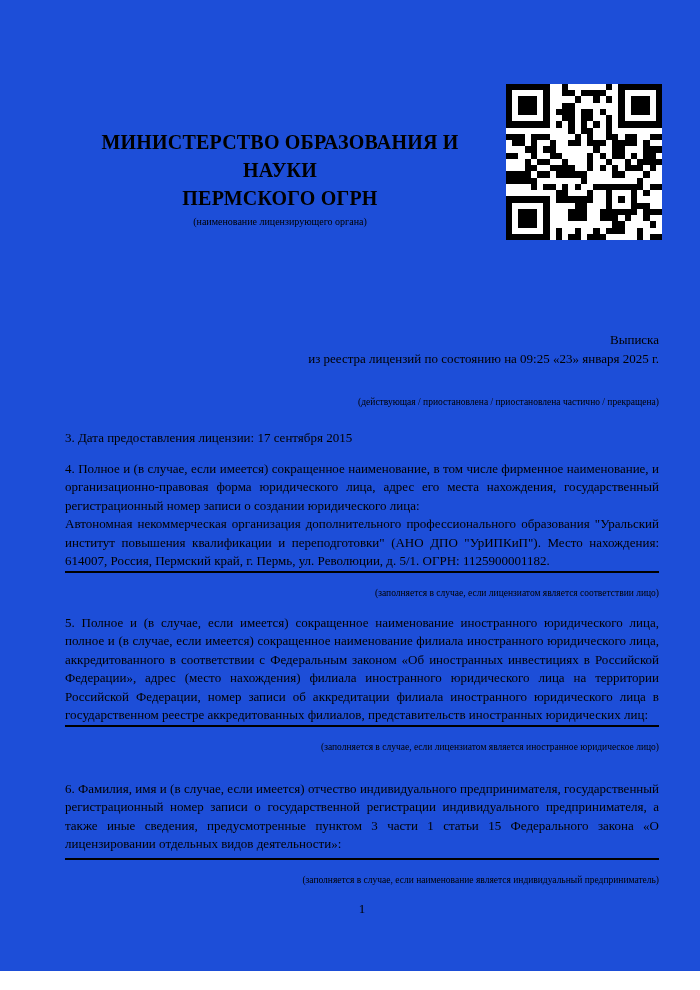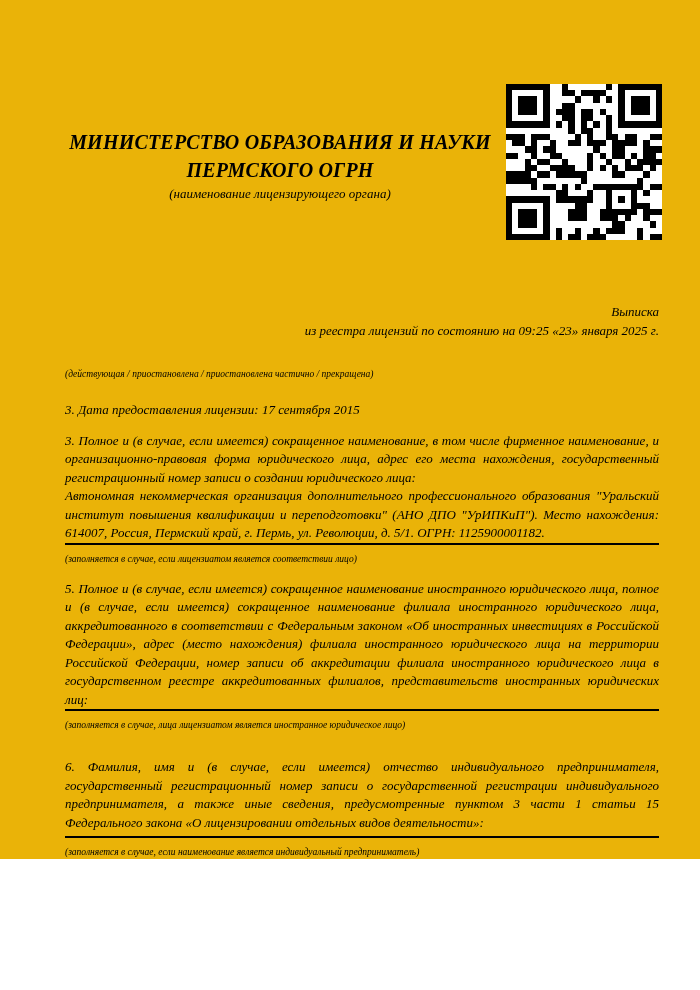--- a/index.html
+++ b/index.html
@@ -1,34 +1,34 @@
 <!DOCTYPE html>
 <html><head>
 <meta charset="utf-8">
 <style>
   html,body{margin:0;padding:0;background:#ffffff;}
   .page{
-    position:relative;width:700px;height:859px;background:#eab308;color:#000;
-    font-family:"Liberation Serif", serif;overflow:hidden;font-style:italic;
+    position:relative;width:700px;height:971px;background:#1d4ed8;color:#000;
+    font-family:"Liberation Serif", serif;overflow:hidden;
   }
   .qr{position:absolute;top:84px;right:38px;width:156px;height:156px;}
   .content{padding:0 41px 0 65px;}
   .ministry{margin-top:128px;width:430px;text-align:center;font-size:20px;font-weight:bold;line-height:28px;letter-spacing:.2px;}
-  .hcap{font-size:13px;font-weight:normal;letter-spacing:0;line-height:12px;margin-top:4px;}
+  .hcap{font-size:10px;font-weight:normal;letter-spacing:0;line-height:12px;margin-top:4px;}
   .doc-title{margin-top:102px;text-align:right;font-size:13px;line-height:19px;}
   .item{font-size:13px;line-height:18.5px;}
   .para{text-align:justify;}
   .i1{margin-top:28px;}
   .i2{margin-top:23px;}
   .i3{margin-top:20px;}
   .i4{margin-top:12px;}
   .i5{margin-top:14px;}
   .i6{margin-top:26px;}
   .i7{margin-top:27px;}
-  .caption{text-align:left;font-size:9.5px;line-height:13px;margin-top:8px;}
+  .caption{text-align:right;font-size:9.5px;line-height:13px;margin-top:14px;}
   .rule{border-top:2px solid #000;height:0;}
   .i6 .rule{margin-top:4px;}
   .pagenum{margin-top:14px;text-align:center;font-size:13px;}
 </style>
 </head>
 <body>
 
 <div class="page">
 
   <svg id="qr" class="qr" viewBox="0 0 25 25" shape-rendering="crispEdges">
@@ -61,30 +61,30 @@
     <div class="item i1">
       <div class="caption">(действующая / приостановлена / приостановлена частично / прекращена)</div>
     </div>
 
 
     <div class="item i3">
       <div class="para">3. Дата предоставления лицензии: 17 сентября 2015</div>
     </div>
 
     <div class="item i4">
-      <div class="para">3. Полное и (в случае, если имеется) сокращенное наименование, в том числе фирменное наименование, и организационно-правовая форма юридического лица, адрес его места нахождения, государственный регистрационный номер записи о создании юридического лица:</div>
+      <div class="para">4. Полное и (в случае, если имеется) сокращенное наименование, в том числе фирменное наименование, и организационно-правовая форма юридического лица, адрес его места нахождения, государственный регистрационный номер записи о создании юридического лица:</div>
       <div class="para">Автономная некоммерческая организация дополнительного профессионального образования "Уральский институт повышения квалификации и переподготовки" (АНО ДПО "УрИПКиП"). Место нахождения: 614007, Россия, Пермский край, г. Пермь, ул. Революции, д. 5/1. ОГРН: 1125900001182.</div>
       <div class="rule"></div>
       <div class="caption">(заполняется в случае, если лицензиатом является соответствии лицо)</div>
     </div>
 
     <div class="item i5">
       <div class="para">5. Полное и (в случае, если имеется) сокращенное наименование иностранного юридического лица, полное и (в случае, если имеется) сокращенное наименование филиала иностранного юридического лица, аккредитованного в соответствии с Федеральным законом «Об иностранных инвестициях в Российской Федерации», адрес (место нахождения) филиала иностранного юридического лица на территории Российской Федерации, номер записи об аккредитации филиала иностранного юридического лица в государственном реестре аккредитованных филиалов, представительств иностранных юридических лиц:</div>
       <div class="rule"></div>
-      <div class="caption">(заполняется в случае, лица лицензиатом является иностранное юридическое лицо)</div>
+      <div class="caption">(заполняется в случае, если лицензиатом является иностранное юридическое лицо)</div>
     </div>
 
     <div class="item i6">
       <div class="para">6. Фамилия, имя и (в случае, если имеется) отчество индивидуального предпринимателя, государственный регистрационный номер записи о государственной регистрации индивидуального предпринимателя, а также иные сведения, предусмотренные пунктом 3 части 1 статьи 15 Федерального закона «О лицензировании отдельных видов деятельности»:</div>
       <div class="rule"></div>
       <div class="caption">(заполняется в случае, если наименование является индивидуальный предприниматель)</div>
     </div>
 
 
     <div class="pagenum">1</div>

